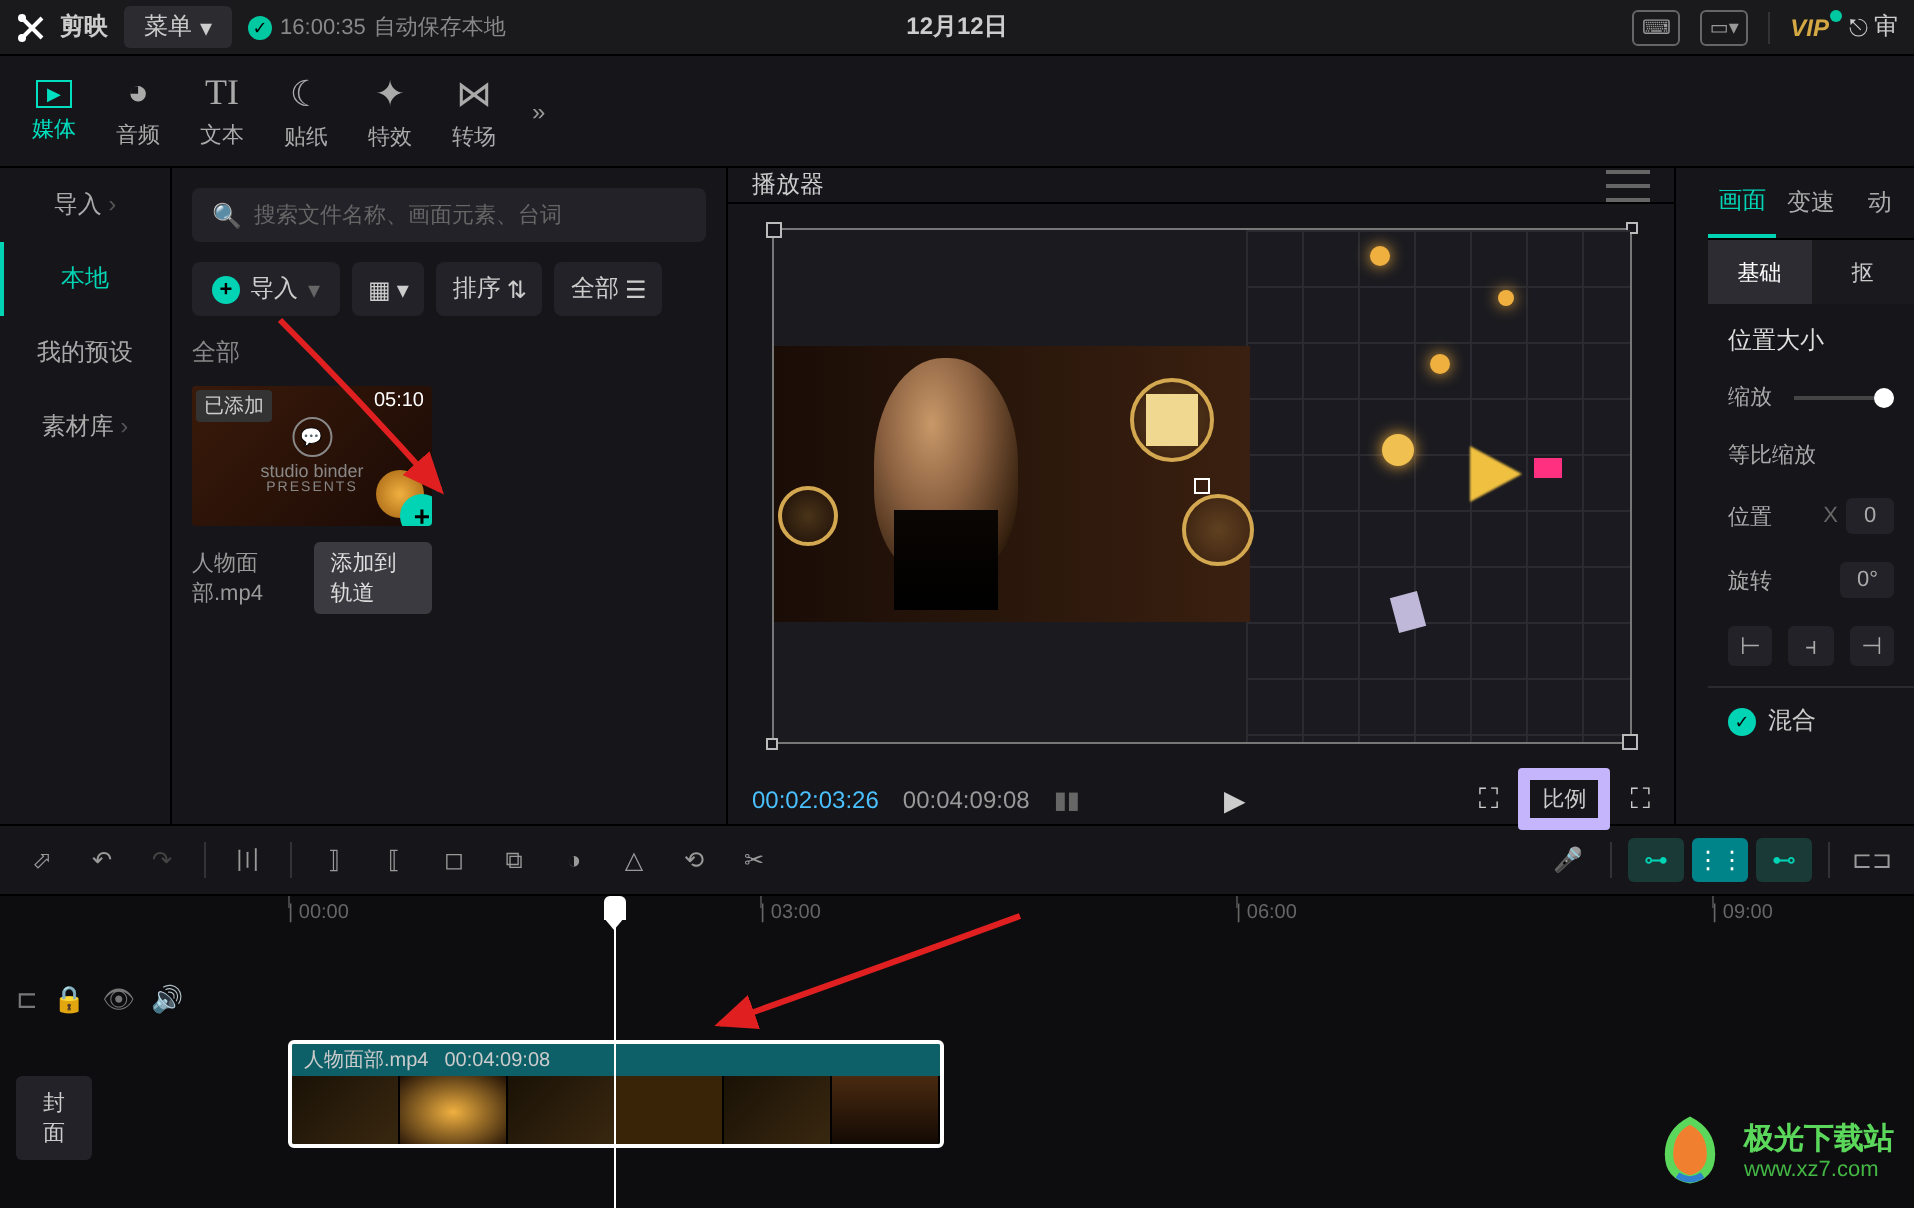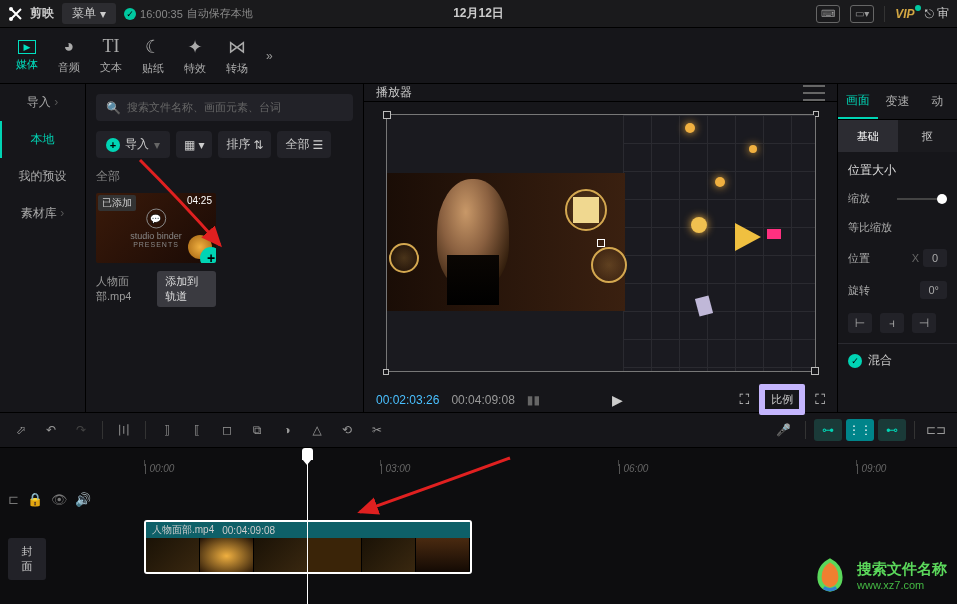--- a/index.html
+++ b/index.html
@@ -91,21 +91,21 @@
 .arrow-shape { position: absolute; right: 54px; top: 108px; width: 0; height: 0; border-top: 14px solid transparent; border-bottom: 14px solid transparent; border-left: 26px solid #f0c040; filter: blur(0.5px); }
 .pink-sq { position: absolute; right: 34px; top: 114px; width: 14px; height: 10px; background: #ff3080; }
 .preview-controls { height: 36px; display: flex; align-items: center; padding: 0 12px; gap: 12px; }
 .time-current { color: #4ac0ff; }
 .time-total { color: #999; }
 .play-btn { margin-left: 60px; color: #ccc; font-size: 14px; }
 .preview-right-controls { margin-left: auto; display: flex; align-items: center; gap: 10px; }
 .ratio-box { border: 6px solid #c4b5fd; padding: 2px 6px; border-radius: 2px; font-size: 11px; }
 
 
-.props-panel { width: 120px; background: #16161a; border-left: 1px solid #000; overflow: hidden; }
+.props-panel { width: 120px; background: #16161a; border-left: 1px solid #000; overflow: hidden; padding-left: 16px; }
 .props-tabs { height: 36px; display: flex; border-bottom: 1px solid #000; }
 .props-tab { flex: 1; display: flex; align-items: center; justify-content: center; font-size: 12px; color: #aaa; cursor: pointer; }
 .props-tab.active { color: #00d4b4; border-bottom: 2px solid #00d4b4; }
 .props-subtabs { height: 32px; display: flex; background: #1a1a1e; }
 .props-subtab { flex: 1; display: flex; align-items: center; justify-content: center; font-size: 11px; cursor: pointer; }
 .props-subtab.active { background: #2c2c32; color: #fff; }
 .props-section { padding: 10px; }
 .props-section-title { color: #ddd; font-weight: 500; margin-bottom: 12px; font-size: 12px; }
 .props-row { display: flex; align-items: center; justify-content: space-between; margin-bottom: 14px; font-size: 11px; color: #aaa; }
 .slider-track { width: 50px; height: 2px; background: #444; position: relative; }
@@ -126,21 +126,21 @@
 .tl-btn-cyan { width: 28px; height: 22px; background: #1a3a38; border-radius: 3px; display: flex; align-items: center; justify-content: center; color: #00d4b4; cursor: pointer; }
 .tl-btn-cyan.active { background: #00848a; color: #fff; }
 
 .timeline-body { display: flex; height: 156px; }
 .tl-left-icons { width: 100px; padding: 40px 8px 0; display: flex; flex-direction: column; gap: 6px; }
 .tl-lock-row { display: flex; gap: 8px; color: #777; font-size: 13px; height: 22px; align-items: center; }
 .tl-cover-btn { margin-top: 22px; background: #222228; padding: 6px 10px; border-radius: 3px; text-align: center; width: 38px; font-size: 11px; }
 
 .tl-tracks { flex: 1; position: relative; }
 .tl-ruler { height: 22px; position: relative; color: #666; font-size: 10px; }
-.tl-tick { position: absolute; top: 15px; font-style: italic; }
+.tl-tick { position: absolute; top: 3px; }
 .tl-tick::before { content:''; position:absolute; left:0; top:-3px; width:1px; height:6px; background:#444; }
 .playhead { position: absolute; top: 0; bottom: 0; width: 1px; background: #fff; z-index: 10; }
 .playhead::before { content:''; position: absolute; top: 0; left: -5px; width: 11px; height: 12px; background: #fff; border-radius: 3px 3px 0 0; }
 .playhead::after { content:''; position:absolute; top:11px; left:-5px; border-left:5.5px solid transparent; border-right:5.5px solid transparent; border-top:6px solid #fff; }
 
 .tl-clip { position: absolute; top: 72px; height: 54px; background: #0a4850; border: 2px solid #fff; border-radius: 3px; overflow: hidden; }
 .tl-clip-header { height: 16px; background: #0e6068; display: flex; align-items: center; padding: 0 6px; gap: 8px; font-size: 10px; }
 .tl-clip-thumbs { display: flex; height: 36px; }
 .tl-clip-thumb { flex: 1; background: linear-gradient(135deg, #1a1206, #3a2810); border-right: 1px solid #000; }
 
@@ -246,21 +246,21 @@
         </div>
       <div class="toolbar-btn">
           <span>全部</span> 
           <span>☰</span>
         </div>
     </div>
     <div class="category-label">全部</div>
     <div class="media-item">
       <div class="media-thumb">
         <div class="thumb-badge">已添加</div>
-        <div class="thumb-duration">04:25</div>
+        <div class="thumb-duration">05:10</div>
         <div class="thumb-logo">
           <div style="width:20px;height:20px;border:1px solid #888;border-radius:50%;margin:0 auto 2px;display:flex;align-items:center;justify-content:center">💬</div>
           <div>studio binder</div>
           <div style="font-size:7px;letter-spacing:1px">PRESENTS</div>
         </div>
         <div style="position:absolute;right:4px;bottom:4px;width:24px;height:24px;border-radius:50%;background:radial-gradient(#f0b040,#a06010)"></div>
         <div class="thumb-add">+</div>
       </div>
       <div class="media-name-row">
         <span class="media-name">人物面部.mp4</span>
@@ -440,16 +440,16 @@
   <path d="M170,8 Q110,30 20,62" stroke="#e02020" stroke-width="3" fill="none" marker-end="url(#ah2)"></path>
 </svg>
 
 <div class="watermark">
   <svg class="wm-icon" viewBox="0 0 40 40">
     <path d="M20 4 Q32 10 32 22 Q32 34 20 36 Q8 34 8 22 Q8 10 20 4" fill="#5bd85b"></path>
     <path d="M20 8 Q28 12 28 22 Q28 30 20 32 Q12 30 12 22 Q12 12 20 8" fill="#f08030"></path>
     <path d="M14 32 Q20 36 26 32" stroke="#3080d0" stroke-width="3" fill="none"></path>
   </svg>
   <div class="wm-text">
-    <div class="wm-title">搜索文件名称</div>
+    <div class="wm-title">极光下载站</div>
     <div class="wm-sub">www.xz7.com</div>
   </div>
 </div>
 
 </body></html>

